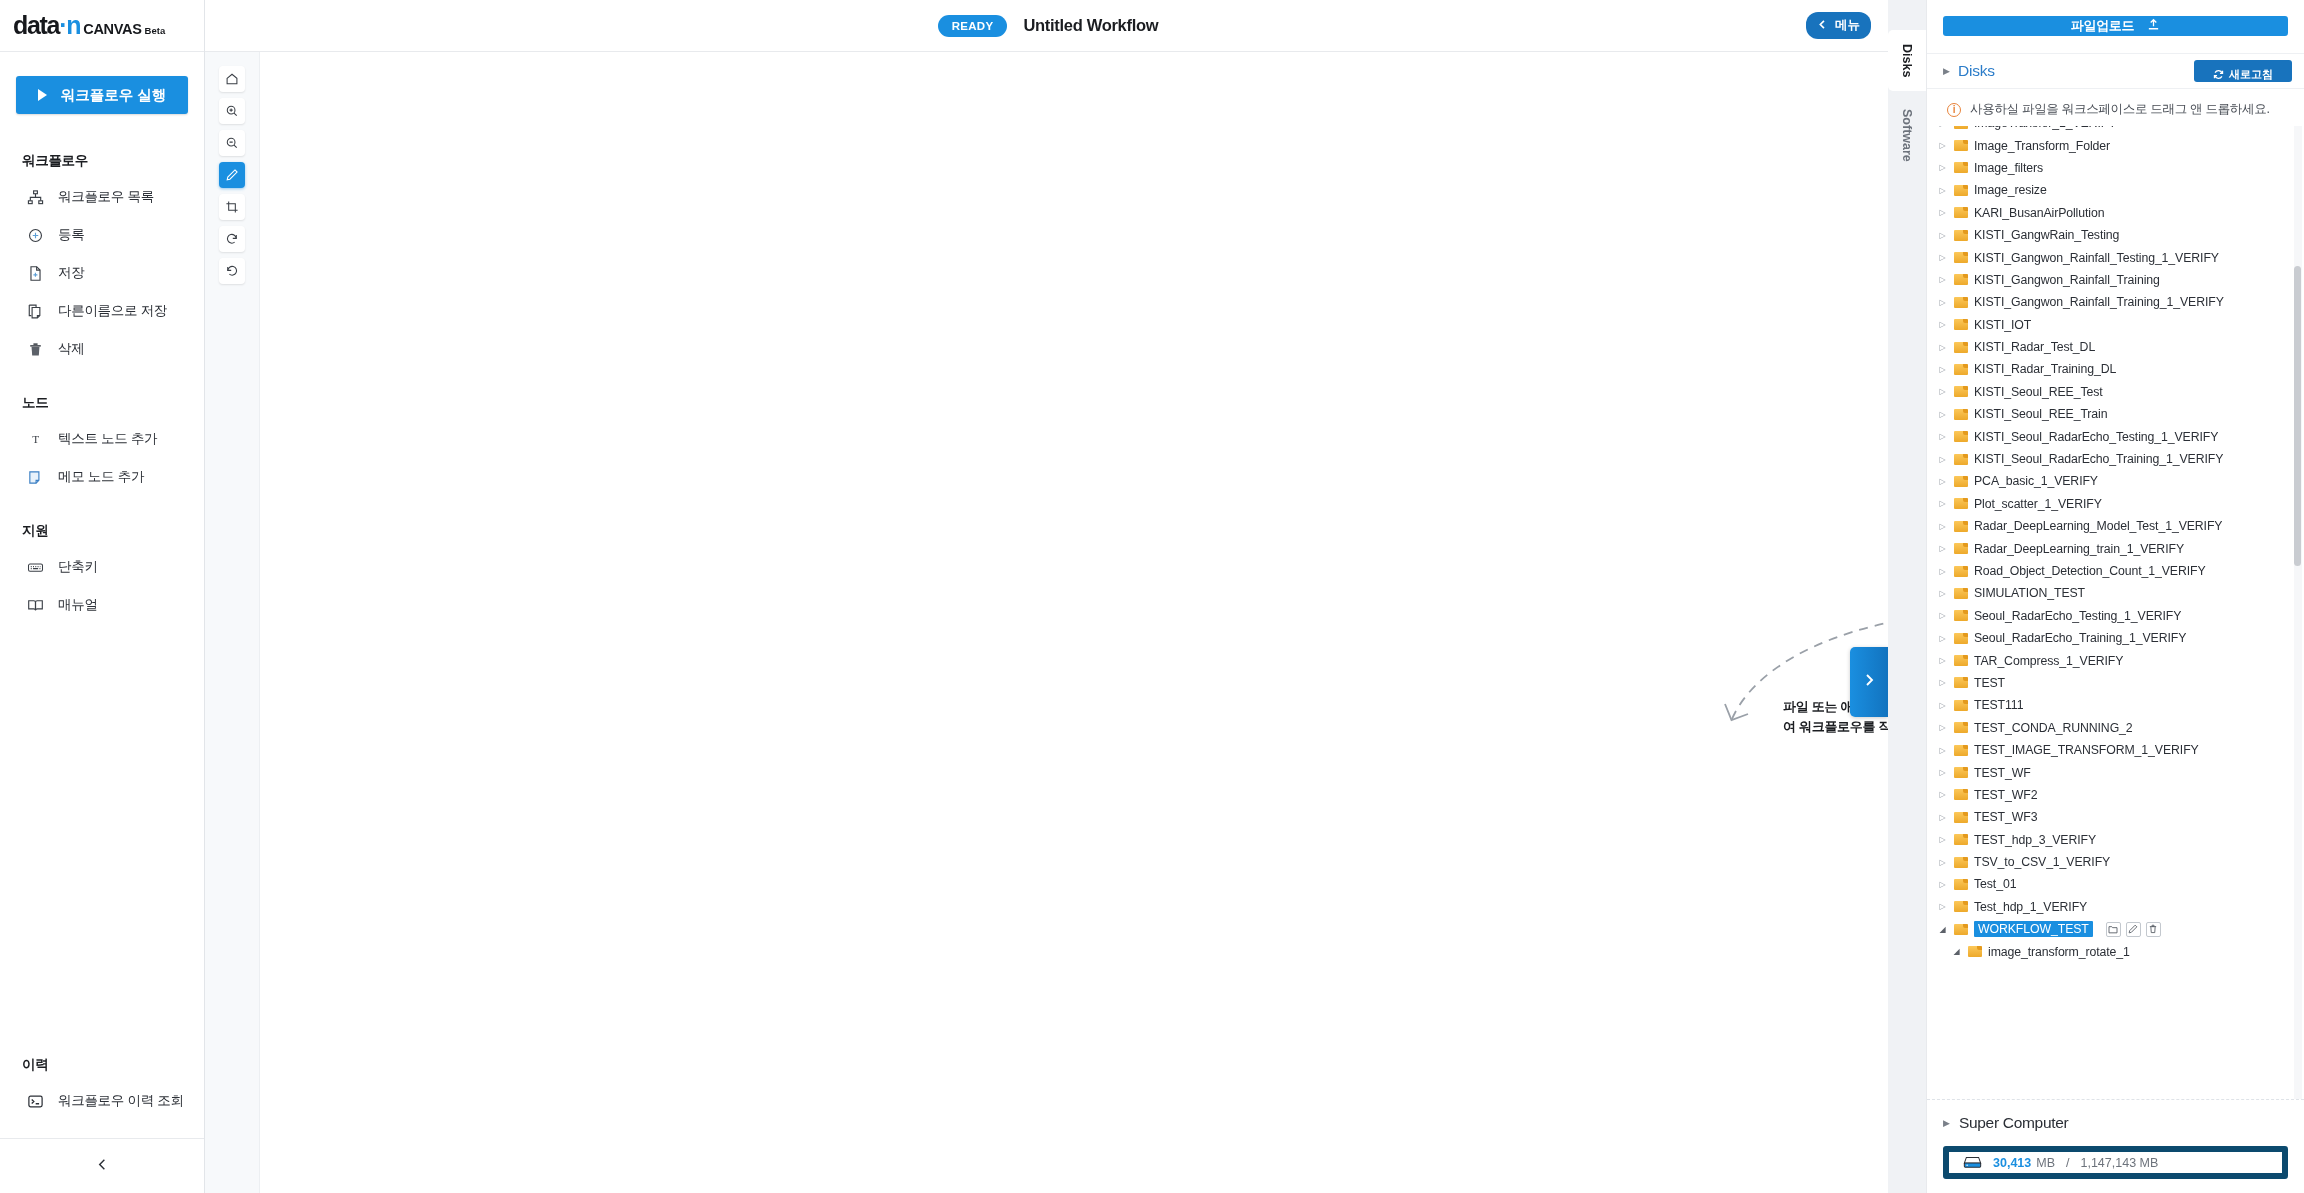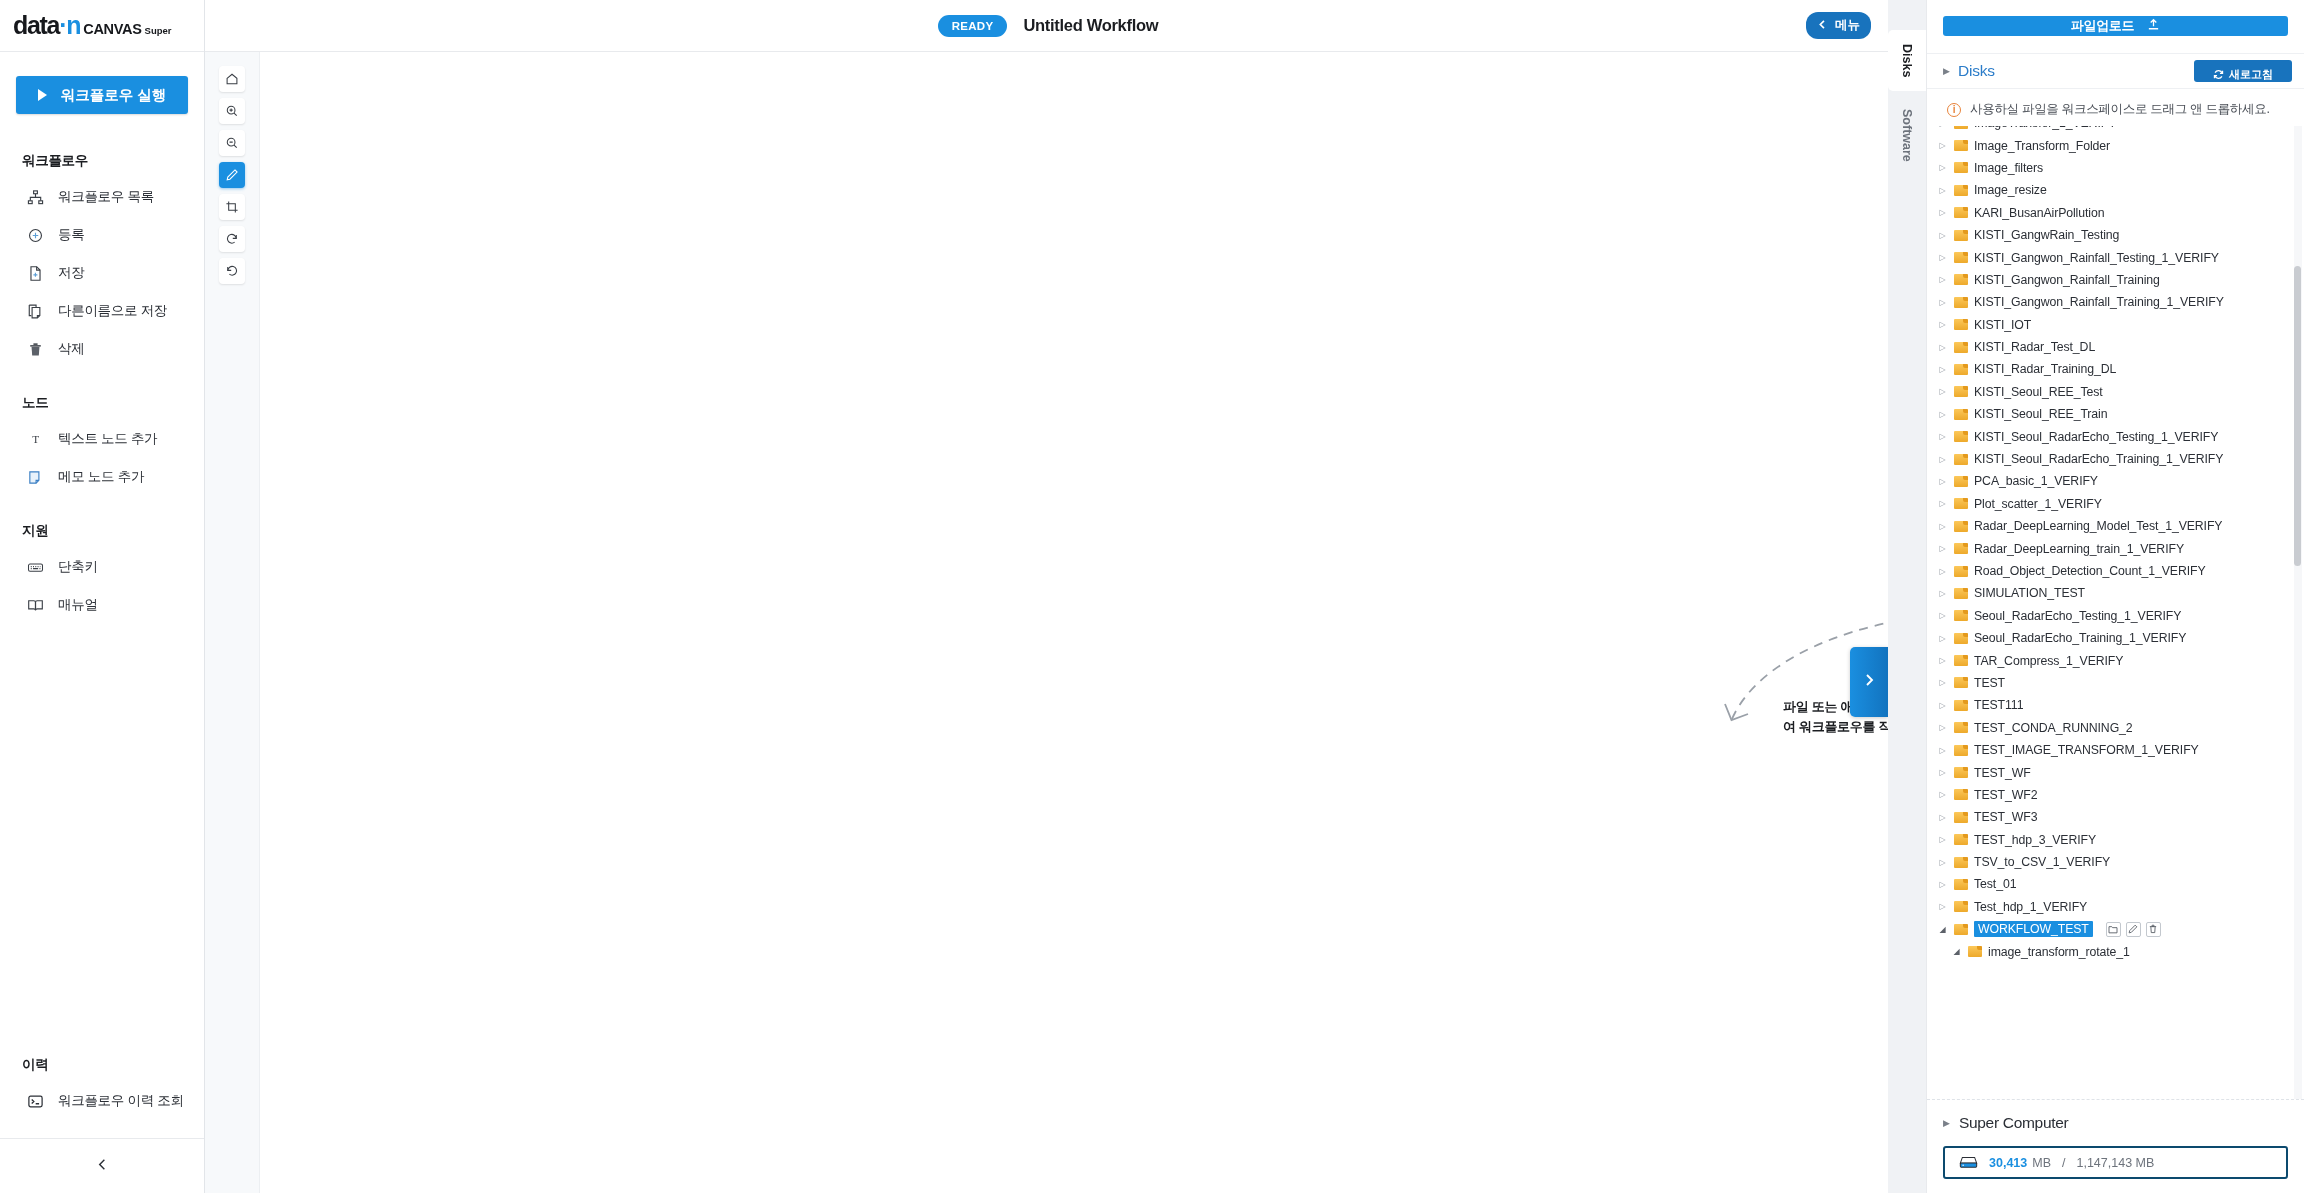--- a/index.html
+++ b/index.html
@@ -186,21 +186,21 @@
   }
 
   .supercomp {
     border-top: 1px dashed #dfe3e8; padding: 14px 0 14px 16px;
     display: flex; align-items: center; gap: 9px; cursor: pointer;
   }
   .supercomp .caret { color: #7a8089; font-size: 9px; }
   .supercomp .ttl { font-size: 15.5px; color: #2b2f36; letter-spacing: -0.3px; }
 
   .storage {
-    margin: 0 16px 14px 16px; border: 2px solid #0c4a6e; border-radius: 3px;
+    margin: 0 16px 14px 16px; border: 6px solid #0c4a6e; border-radius: 3px;
     height: 33px; display: flex; align-items: center; gap: 11px; padding-left: 14px;
     font-size: 12.5px; color: #6d737c;
   }
   .storage .used { color: #1a8fe0; font-weight: 700; }
   .storage .tot { color: #6d737c; }
   .disk-ico { width: 19px; height: 13px; position: relative; flex: 0 0 19px; }
 
   
   .tree-scroll {
     position: absolute; right: 2px; top: 0; width: 8px; height: 100%;
@@ -214,21 +214,21 @@
 <body>
 
 <div id="app">
 
   <aside class="sidebar">
     <div class="logo-wrap">
       <div class="logo">
         <span class="lg-data">data</span>
           <span class="lg-dot">·n</span>
         <span class="lg-canvas">CANVAS</span>
-        <span class="lg-beta">Super</span>
+        <span class="lg-beta">Beta</span>
       </div>
     </div>
 
     <div class="run-btn">
       <span class="tri"></span>
       <span>워크플로우 실행</span>
     </div>
 
     <div class="sec-title">워크플로우</div>
     <div class="nav-item">

